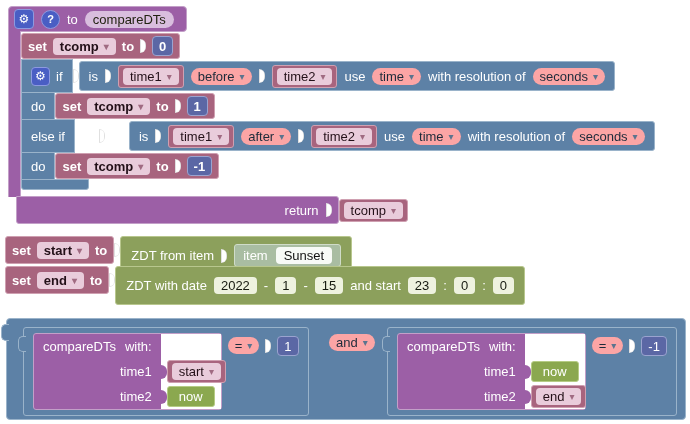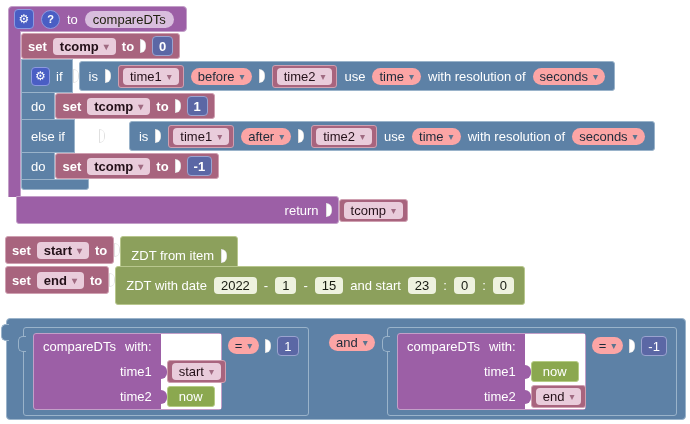--- a/index.html
+++ b/index.html
@@ -184,20 +184,24 @@
 <div class="setrow abs" style="left:5px;top:236px;">
   <div class="setblk" style="height:28px;">
     <span>set</span>
     <span class="fpill">start</span>
     <span>to</span>
   </div>
   <span class="socket" style="margin-top:7px;"></span>
   <div class="zdt">
     <span>ZDT from item</span>
     <span class="socket"></span>
+    <span class="itemblk">
+      <span>item</span>
+      <span class="wpill">Sunset</span>
+    </span>
   </div>
 </div>
 
 <div class="setrow abs" style="left:5px;top:266px;">
   <div class="setblk" style="height:28px;">
     <span>set</span>
     <span class="fpill">end</span>
     <span>to</span>
   </div>
   <span class="socket" style="margin-top:7px;"></span>

